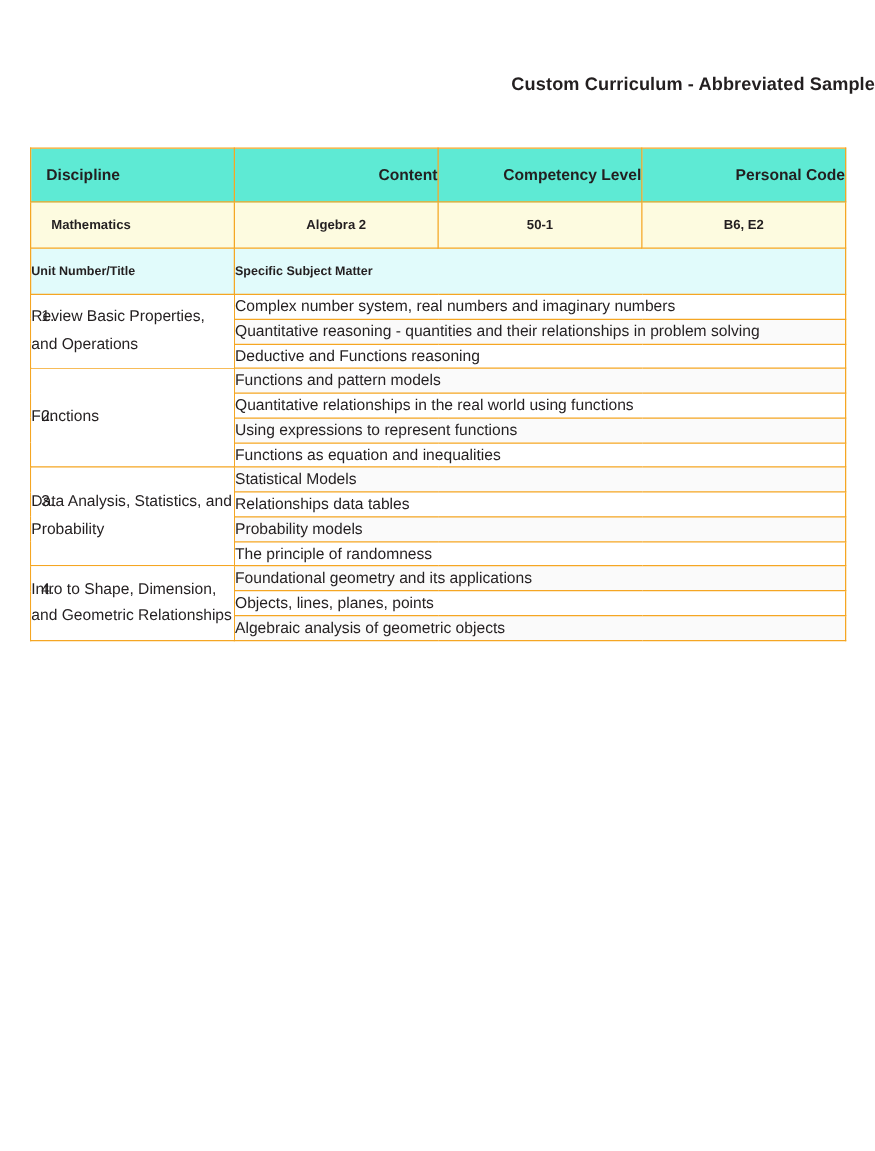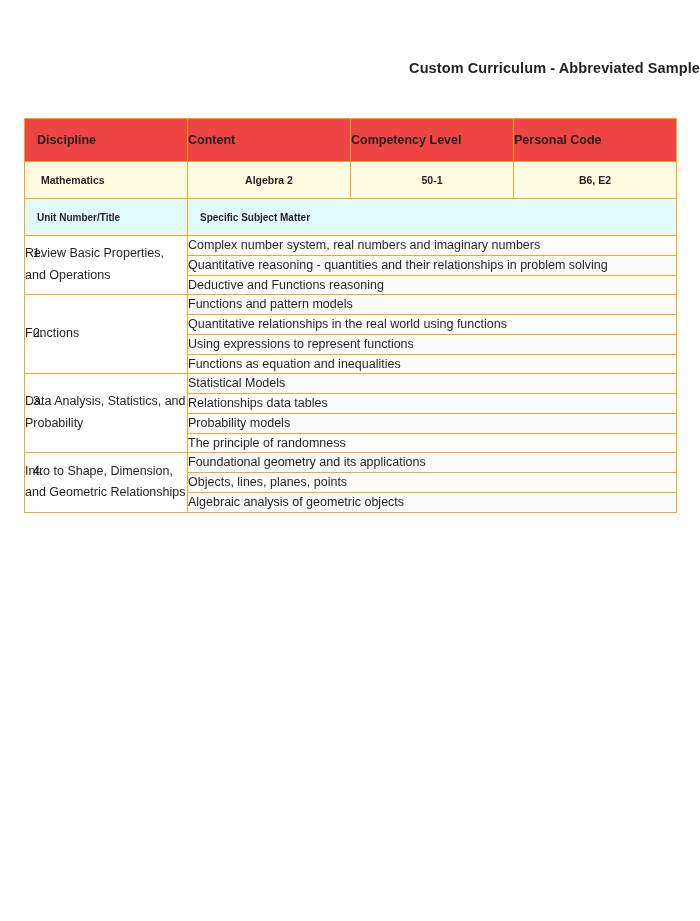--- a/index.html
+++ b/index.html
@@ -39,33 +39,33 @@
     border-collapse: collapse;
     table-layout: fixed;
   }
   table.curriculum td, table.curriculum th {
     border: 1px solid #f5a623;
     padding: 0;
     vertical-align: middle;
   }
   
   .hdr td {
-    background: #ef4444;
+    background: #5eead4;
     font-weight: bold;
     font-size: 12.5px;
     height: 42px;
     color: #231f20;
     margin-left: 27px;
   }
   .hdr td.discipline-h {
     text-align: left;
     padding-left: 12px;
   }
   .hdr td.center-h {
-    text-align: left;
+    text-align: right;
   }
   
   .info td {
     background: #fdfbe0;
     font-weight: bold;
     font-size: 10.5px;
     height: 36px;
     color: #231f20;
   }
   .info td.left-i {
@@ -78,21 +78,20 @@
   
   .subhdr td {
     background: #e1fbfb;
     font-weight: bold;
     font-size: 10px;
     height: 36px;
     color: #231f20;
   }
   .subhdr td.left-s {
     text-align: left;
-    padding-left: 12px;
   }
   
   .unit-cell {
     font-size: 12.5px;
     color: #231f20;
     padding: 10px 8px 10px 24px;
     line-height: 1.75;
     vertical-align: middle;
     position: relative;
     background: #ffffff;

